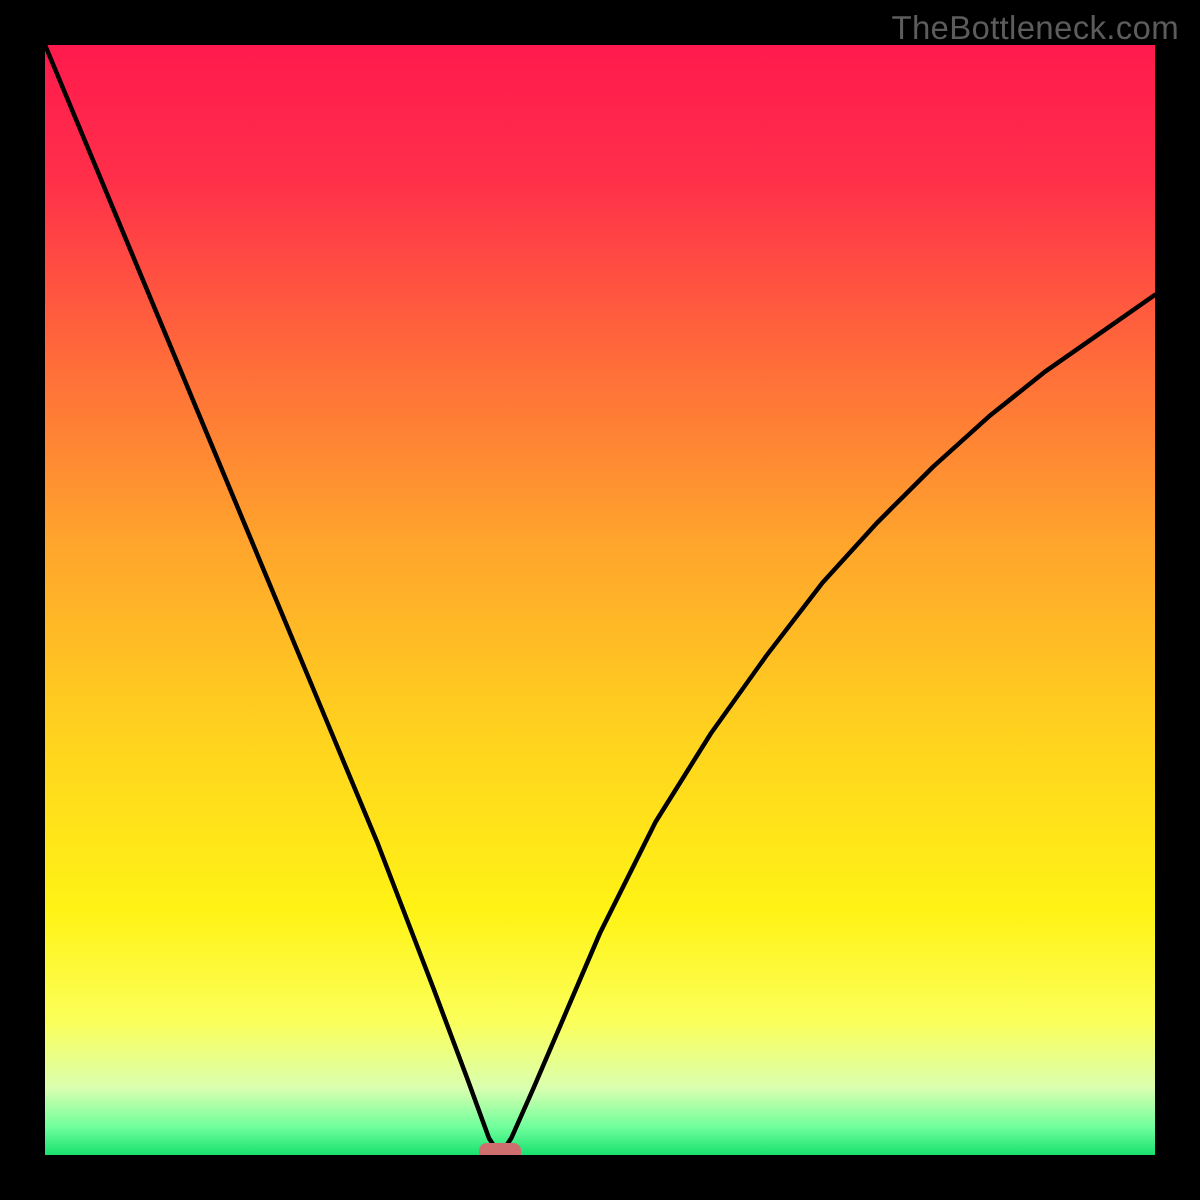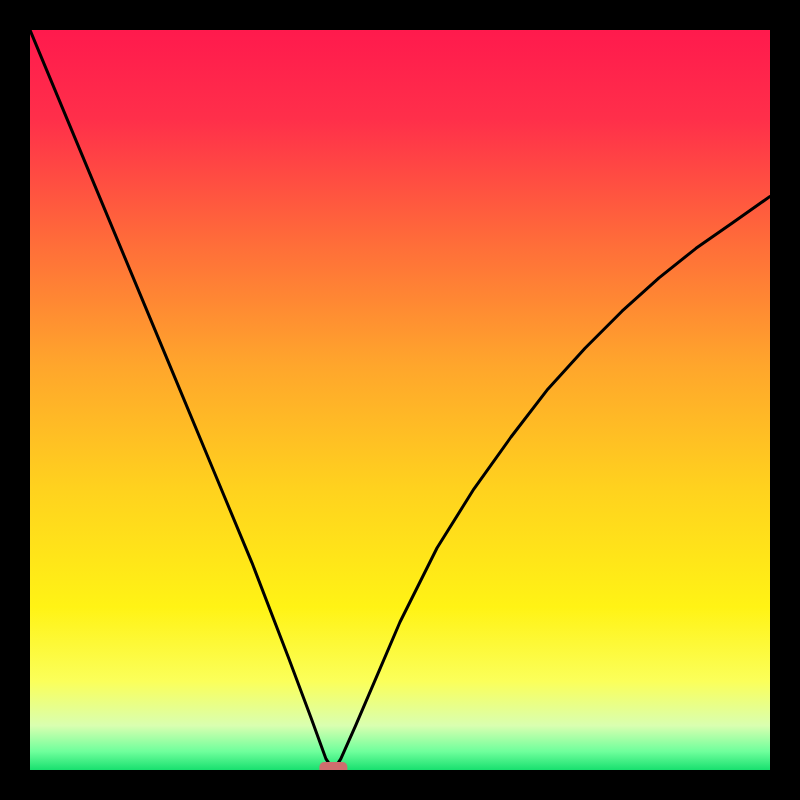--- a/index.html
+++ b/index.html
@@ -30,20 +30,21 @@
   svg.plot {
     position: absolute;
     top: 30px;
     left: 30px;
   }
 </style>
 </head>
 <body>
 
 <div class="frame">
+  <div class="watermark">TheBottleneck.com</div>
 
   <svg class="plot" xmlns="http://www.w3.org/2000/svg" width="740" height="740" viewBox="0 0 740 740">
     <defs>
       <linearGradient id="bg-grad" x1="0" y1="0" x2="0" y2="1">
           <stop offset="0%" stop-color="#ff1a4d"></stop>
           <stop offset="12%" stop-color="#ff2f4a"></stop>
           <stop offset="28.000000000000004%" stop-color="#ff6a3a"></stop>
           <stop offset="45%" stop-color="#ffa52c"></stop>
           <stop offset="62%" stop-color="#ffd21e"></stop>
           <stop offset="78%" stop-color="#fff315"></stop>

